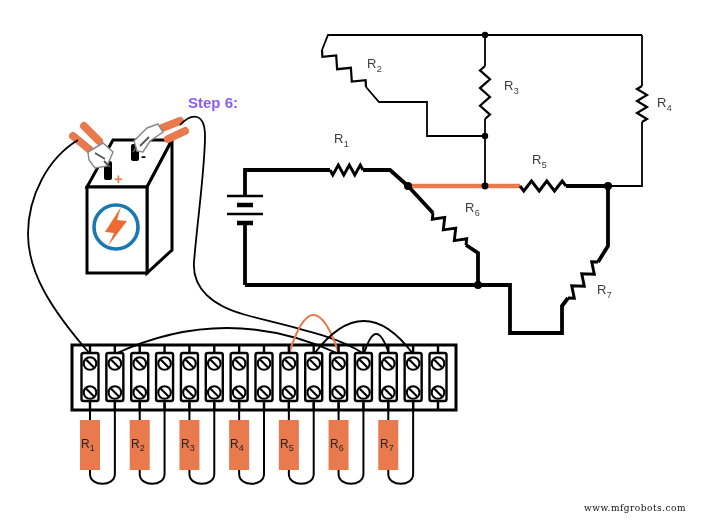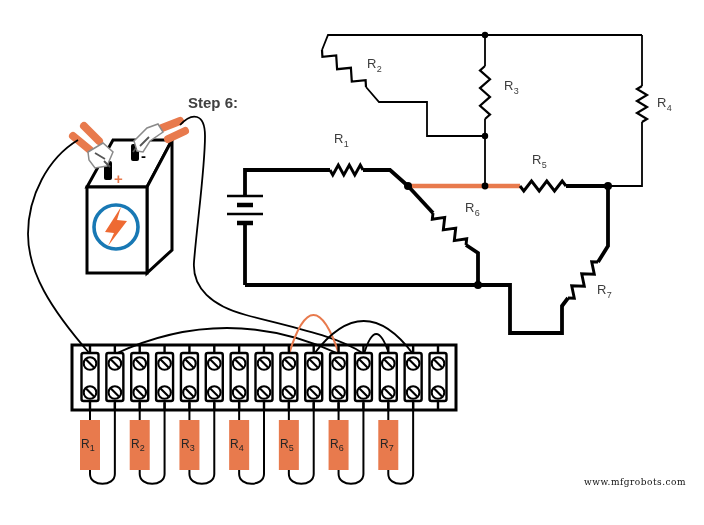--- a/index.html
+++ b/index.html
@@ -1,24 +1,24 @@
 <!DOCTYPE html>
 <html style="--orange: #E87A4D; --blue: #1878B4; --bolt: #EE6A33;"><head>
 <meta charset="utf-8">
 <style>
   html,body{margin:0;padding:0;background:#fff;}
   #canvas{position:relative;width:704px;height:525px;background:#fff;overflow:hidden;
           font-family:"Liberation Sans",sans-serif;}
   #scene{position:absolute;left:0;top:0;}
-  .step-title{position:absolute;left:188px;top:94px;font:bold 15px "Liberation Sans",sans-serif;color:#404040;}
+  .step-title{position:absolute;left:188px;top:94px;font:bold 15px "Liberation Sans",sans-serif;color:#8b5cf6;}
   .rlabel{position:absolute;font:13px "Liberation Sans",sans-serif;color:#3d3d3d;letter-spacing:.3px;}
   .rlabel sub{font-size:9px;}
   .slabel{position:absolute;font:12px "Liberation Sans",sans-serif;color:#262626;}
   .slabel sub{font-size:9px;}
-  .watermark{position:absolute;left:584px;top:477px;font:9px "DejaVu Serif",serif;color:#111;letter-spacing:.5px;}
+  .watermark{position:absolute;left:584px;top:503px;font:9px "DejaVu Serif",serif;color:#111;letter-spacing:.5px;}
   svg *{vector-effect:none;}
   .thin{stroke:#000;stroke-width:1.8;fill:none;}
   .bold{stroke:#000;stroke-width:3.8;fill:none;}
   .rthin{stroke:#000;stroke-width:2.2;fill:none;stroke-linejoin:miter;}
   .rbold{stroke:#000;stroke-width:2.9;fill:none;stroke-linejoin:miter;}
   .oglow{stroke:var(--orange);stroke-width:4.6;fill:none;}
   .jump{stroke:#000;stroke-width:1.8;fill:none;}
   .jumpo{stroke:var(--orange);stroke-width:2.2;fill:none;}
   .loopw{stroke:#000;stroke-width:2;fill:none;}
 </style>

